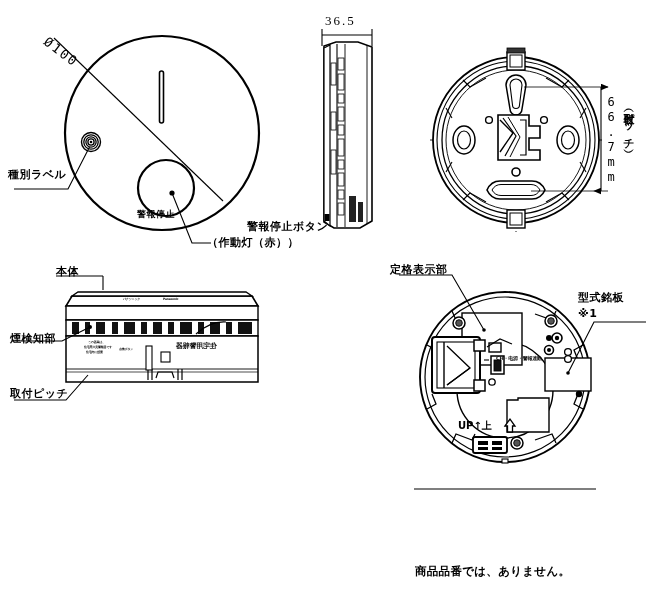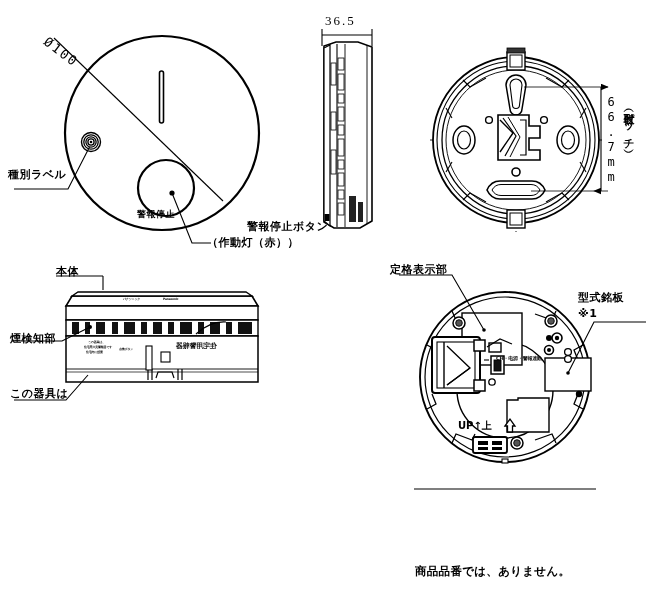--- a/index.html
+++ b/index.html
@@ -404,21 +404,21 @@
   <div class="lbl" style="left:211px; top:219px;margin-left:36px;">警報停止ボタン</div>
   <div class="lbl" style="left:207px; top:235px;">（作動灯（赤））</div>
 
   <div class="dim" style="left:325px; top:13px;">36.5</div>
 
   <div class="dim-vert" style="left:604px; top:95px;">66.7mm</div>
   <div class="dim-vert-jp" style="left:620px; top:105px;">（取付ピッチ）</div>
 
   <div class="lbl" style="left:56px; top:264px;">本体</div>
   <div class="lbl" style="left:10px; top:331px;">煙検知部</div>
-  <div class="lbl" style="left:10px; top:386px;">この器具は</div>
+  <div class="lbl" style="left:10px; top:386px;">取付ピッチ</div>
 
   <div class="micro" style="left:88px; top:341px;">この器具は、</div>
   <div class="micro" style="left:84px; top:346px;">住宅用火災警報器です</div>
   <div class="micro" style="left:86px; top:351px;">住宅内に設置</div>
   <div class="micro" style="left:119px; top:348px;">点検ボタン</div>
   <div class="micro" style="left:176px; top:345px; font-size:7px; transform:scaleX(-1); transform-origin:center;">住宅用警報器</div>
   <div class="micro" style="left:123px; top:298px;">パナソニック</div>
   <div class="micro" style="left:163px; top:298px;">Panasonic</div>
 
   <div class="lbl" style="left:390px; top:262px;">定格表示部</div>

